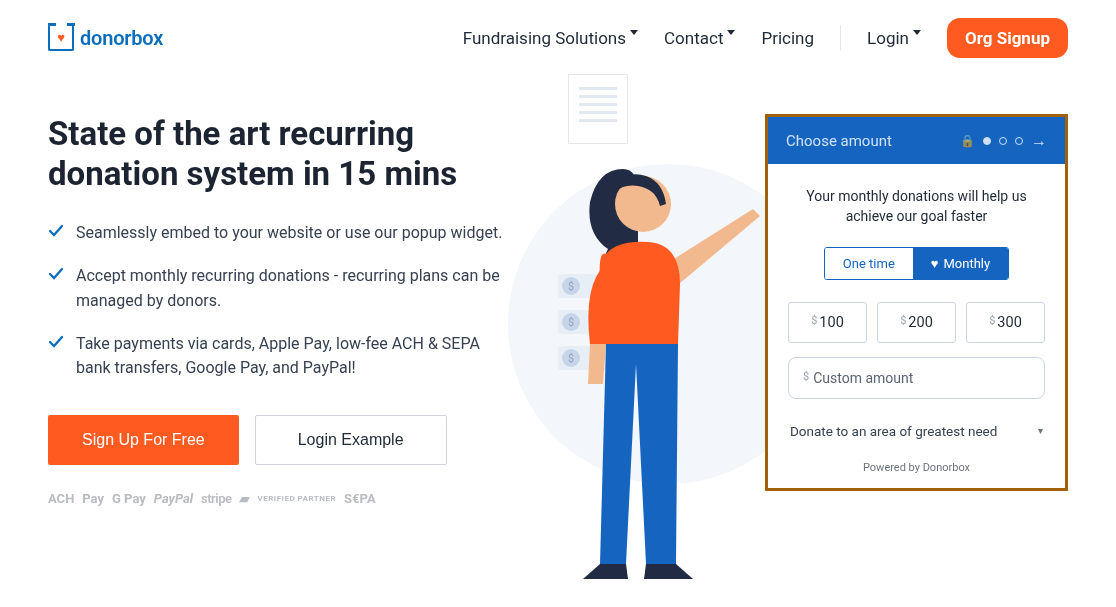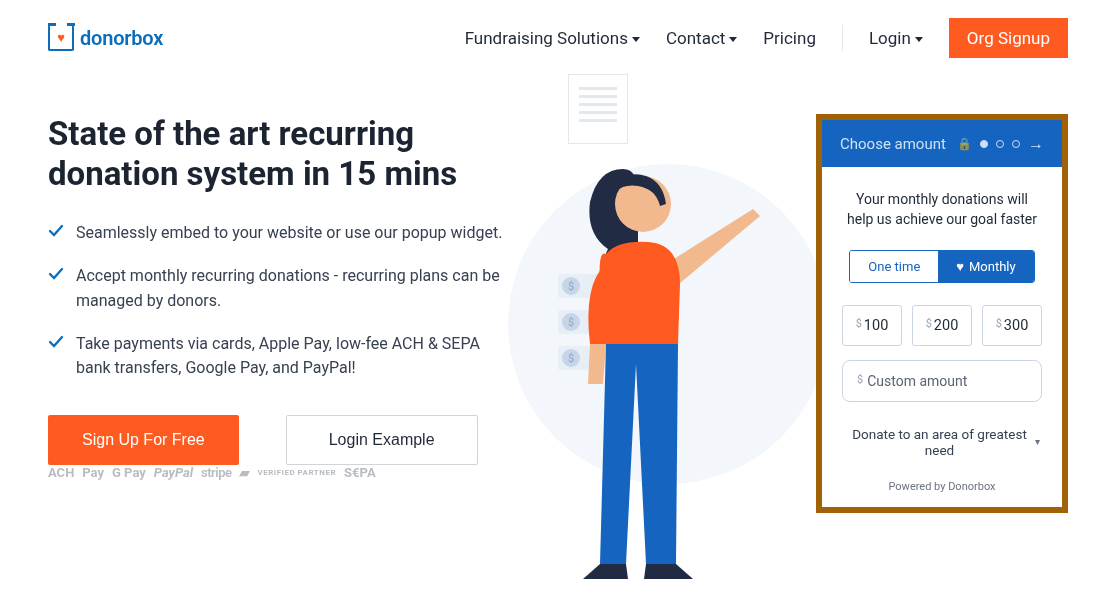--- a/index.html
+++ b/index.html
@@ -57,43 +57,43 @@
   }
   .nav {
     display:flex;
     align-items:center;
     gap:26px;
   }
   .nav-item {
     color:#1f2937;
     font-size:17px;
     display:flex;
-    align-items:center;
     gap:4px;
     cursor:pointer;
   }
   .nav-sep {
     width:1px;
     height:26px;
     background:#e5e7eb;
   }
   .caret {
     width:0;height:0;
     border-left:4px solid transparent;
     border-right:4px solid transparent;
     border-top:5px solid #1f2937;
     margin-top:2px;
   }
   .btn-primary {
     background:#ff5a1f;
     color:#fff;
     padding:10px 18px;
-    border-radius:0;
+    border-radius:13px;
     font-size:17px;
     cursor:pointer;
+    font-weight:bold;
   }
   
   .main {
     display:flex;
     padding: 56px 48px 0 48px;
     gap: 20px;
   }
   .left {
     flex: 0 0 470px;
   }
@@ -116,21 +116,22 @@
     color:#374151;
     line-height:1.55;
   }
   .check {
     color:#0a6ebd;
     flex-shrink:0;
     margin-top:2px;
   }
   .cta-row {
     display:flex;
-    gap:47px;
+    gap:16px;
+    margin-bottom:26px;
   }
   .cta-orange {
     background:#ff5a1f;
     color:#fff;
     border:none;
     padding:15px 34px;
     font-size:16px;
     font-weight:500;
     border-radius:2px;
     cursor:pointer;
@@ -218,22 +219,22 @@
     position:absolute;
     left:-30px;
     top:50px;
     width:320px;height:320px;
     border-radius:50%;
     background:#f3f6fb;
     z-index:-1;
   }
   
   .widget {
-    width:252px;
-    border:6px solid #a16207;
+    width:303px;
+    border:3px solid #a16207;
     background:#fff;
     z-index:3;
     position:relative;
   }
   .widget-header {
     background:#1565c0;
     color:#cfe0f5;
     padding:14px 18px;
     display:flex;
     align-items:center;

